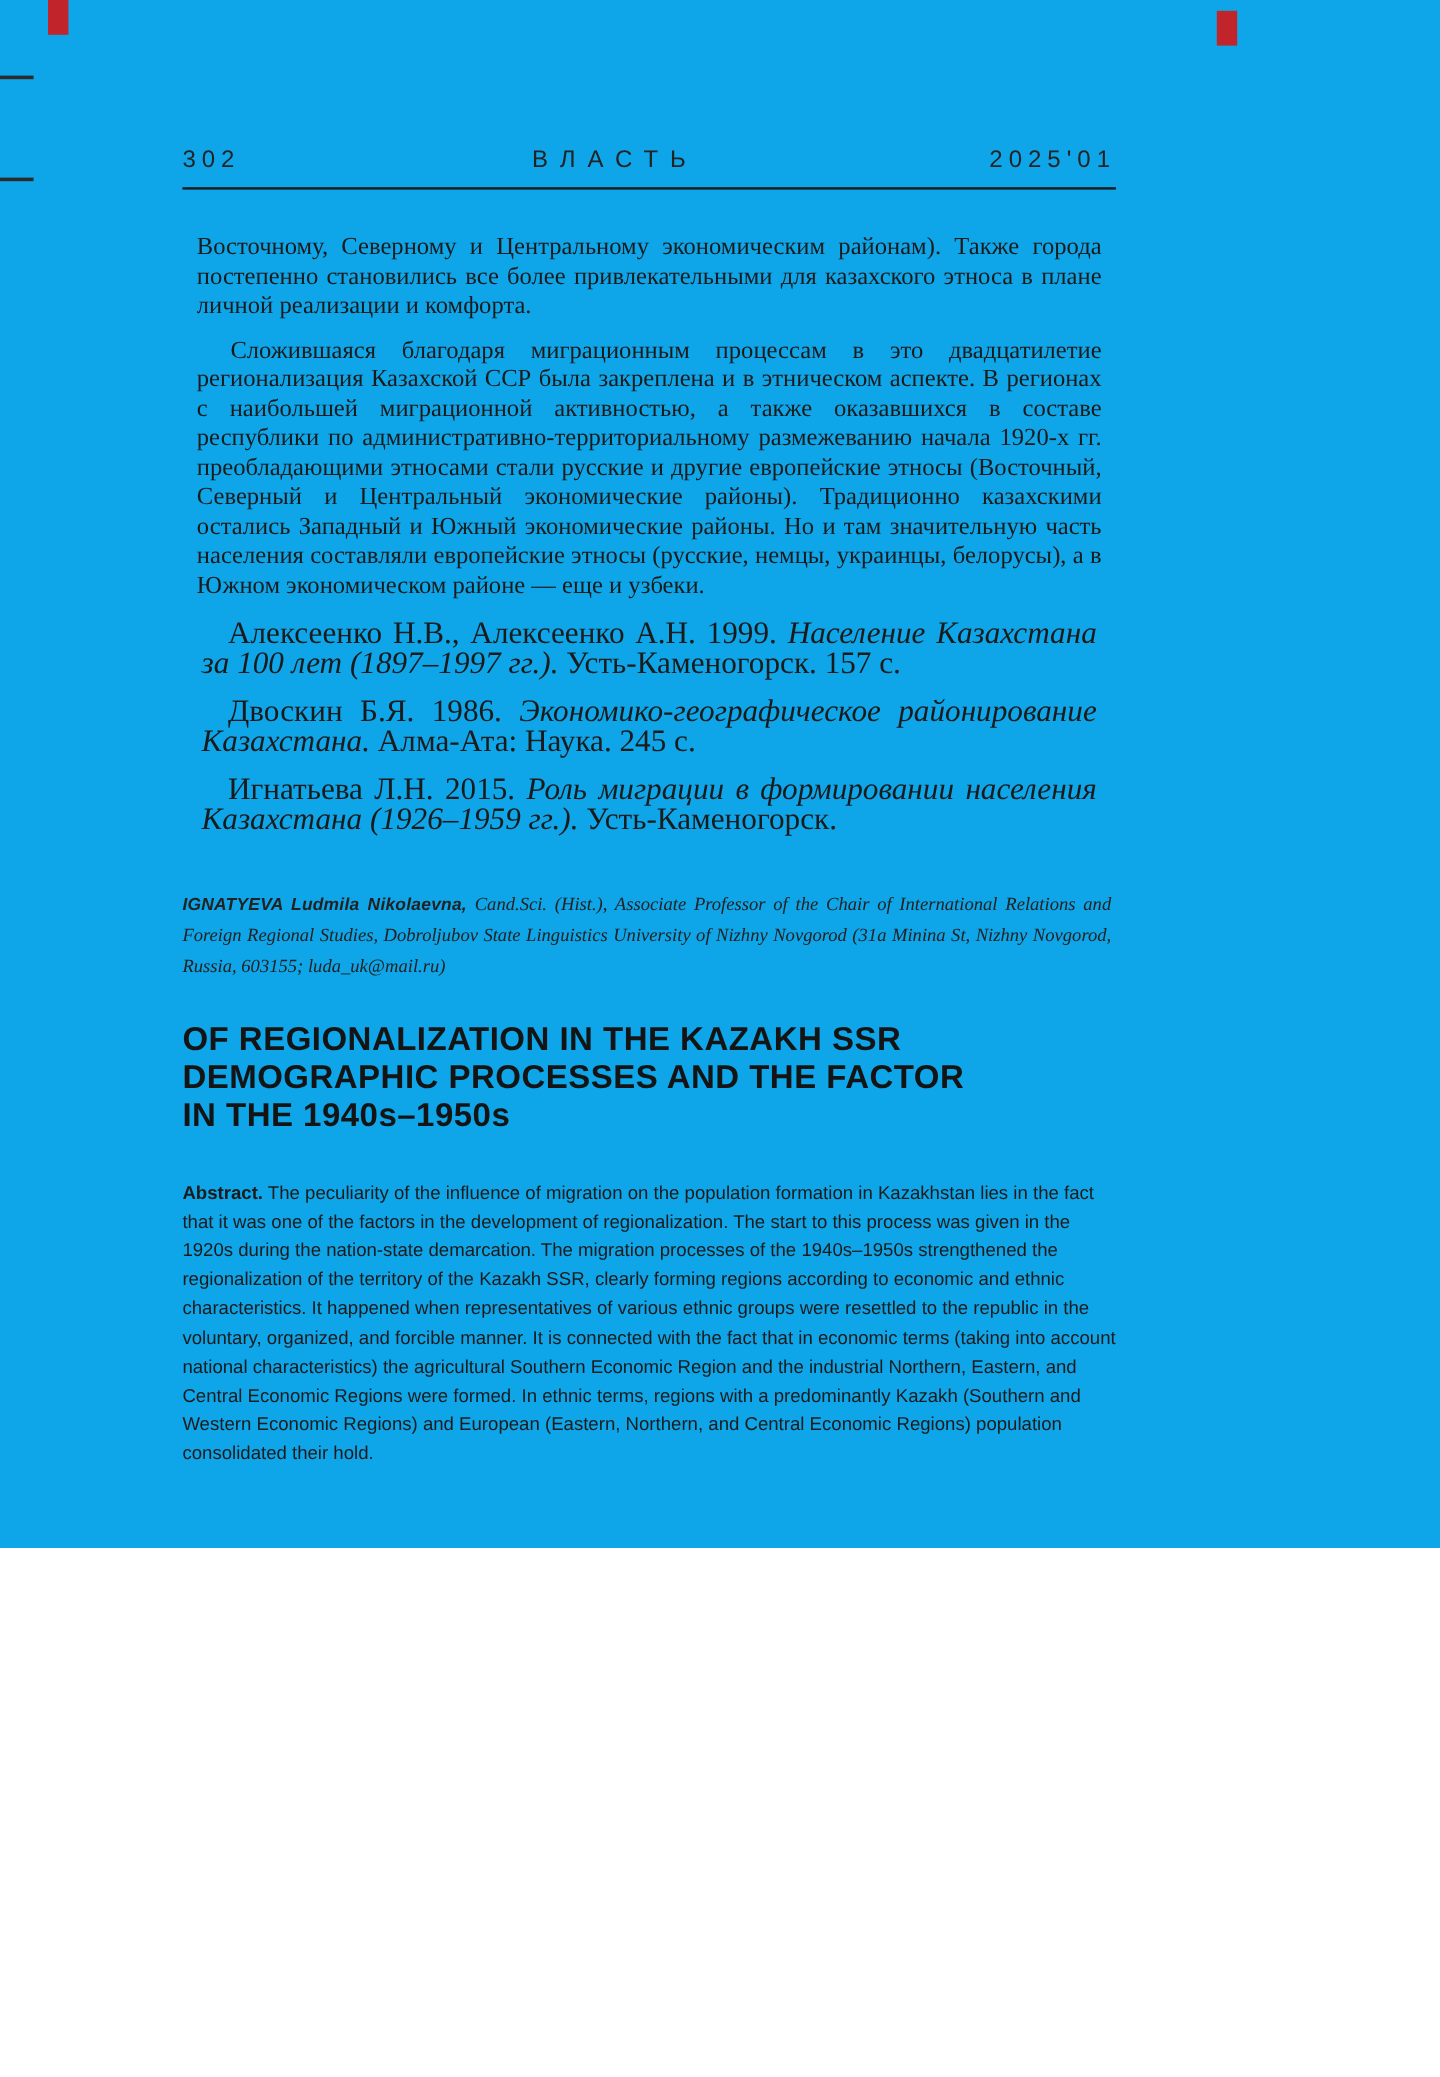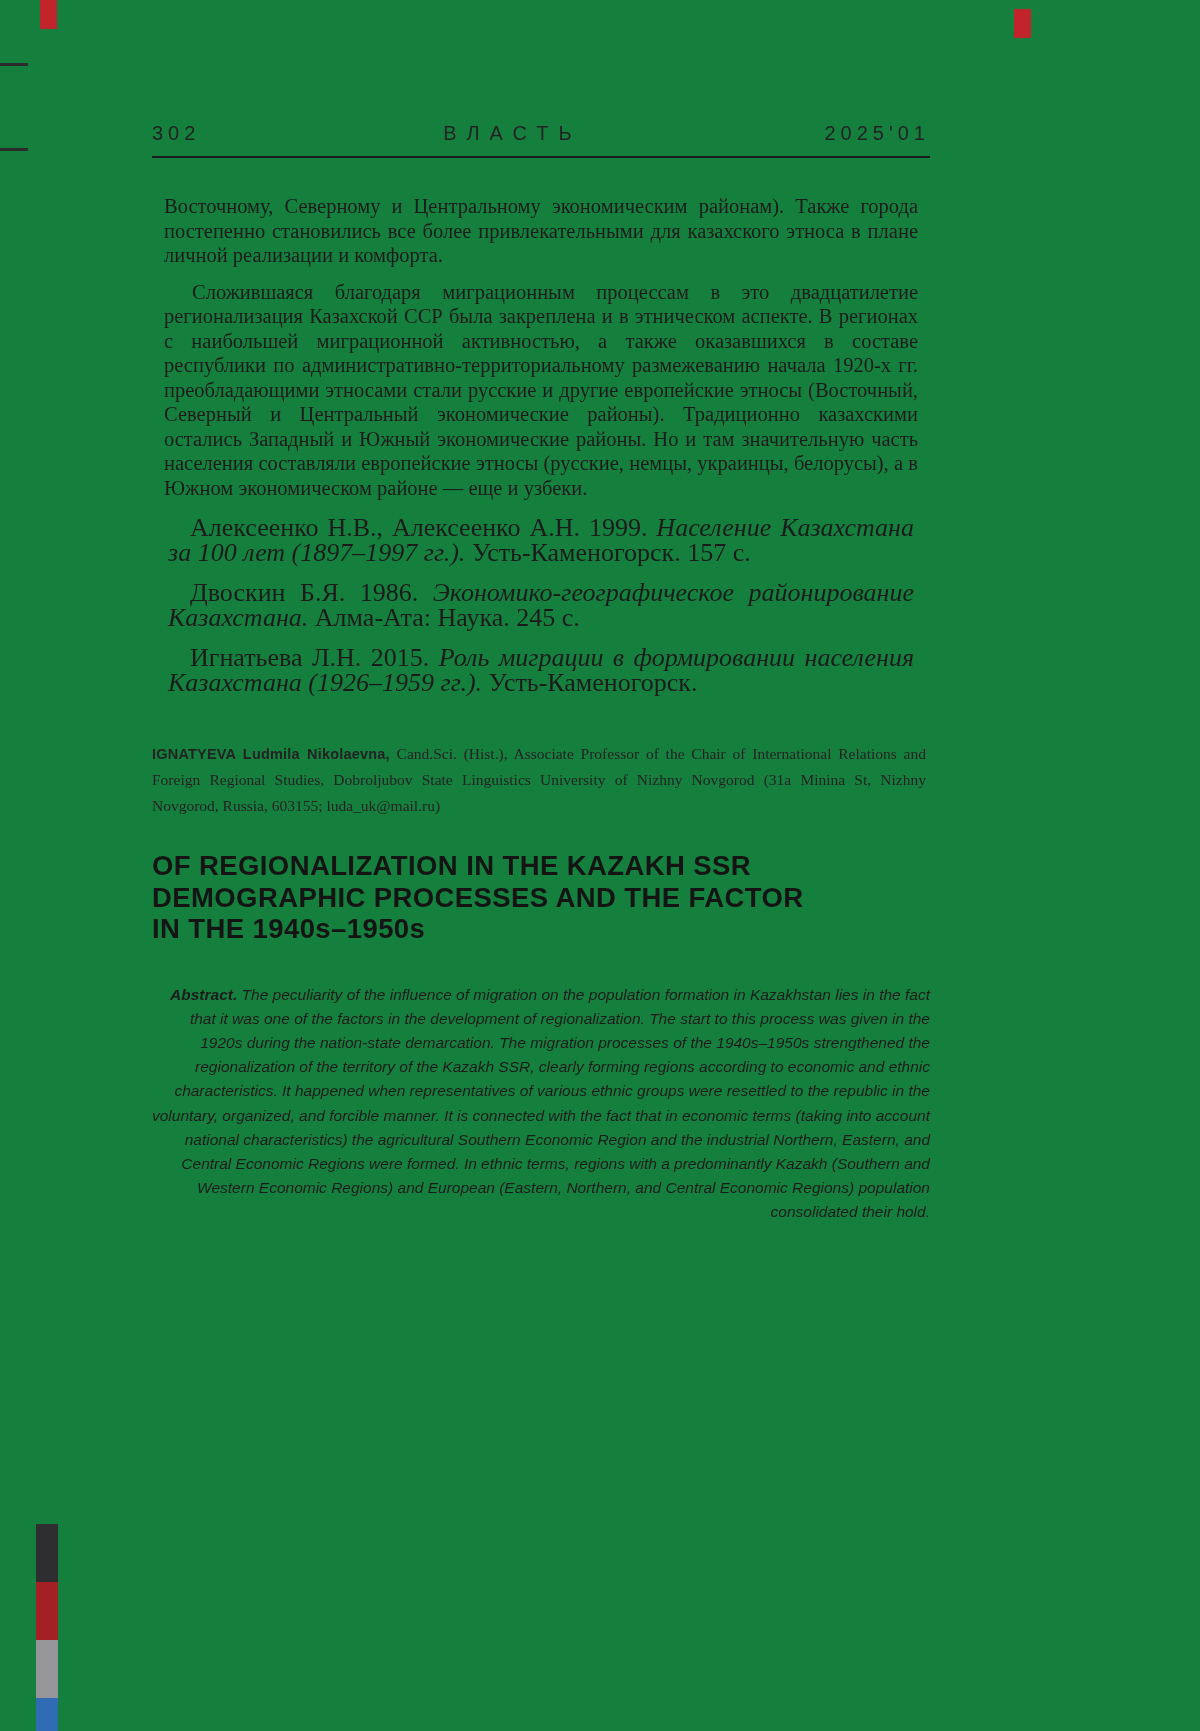--- a/index.html
+++ b/index.html
@@ -1,16 +1,16 @@
 <!DOCTYPE html>
 <html><head>
 <meta charset="utf-8">
 <style>
   html, body { margin:0; padding:0; background:#ffffff; }
-  .page { position:relative; width:1200px; height:1731px; background:#15803d; overflow:hidden;
+  .page { position:relative; width:1200px; height:1290px; background:#0ea5e9; overflow:hidden;
           color:#1d1d1d; }
 
   
   .content { position:absolute; left:152px; top:0; width:778px; }
 
   .running-head { display:flex; justify-content:space-between; align-items:baseline;
                   margin-top:122px; padding-bottom:11px; border-bottom:2px solid #1c1c1c;
                   font-family:"Liberation Sans", sans-serif; font-size:20px; color:#232323; }
   .rh-num { letter-spacing:5px; }
   .rh-journal { letter-spacing:10px; }
@@ -19,31 +19,31 @@
   .body-para { margin:12px; font-family:"Liberation Serif", serif; font-size:20.5px;
                line-height:24.5px; text-align:justify; text-indent:28px; color:#1b1b1b; }
   .first-para { margin-top:36px; text-indent:0; }
 
   .ref-heading { margin:23px 0 0 0; font-family:"Liberation Serif", serif; font-size:20.5px;
                  line-height:24.5px; font-weight:bold; text-indent:22px; color:#151515; }
   .ref { margin:16px; font-family:"Liberation Serif", serif; font-size:26px; line-height:24.5px;
          text-align:justify; text-indent:22px; color:#1b1b1b; }
   .ref em { font-style:italic; }
 
-  .author-note { margin:46px 4px 0 0; font-family:"Liberation Serif", serif; 
+  .author-note { margin:46px 4px 0 0; font-family:"Liberation Serif", serif; font-style:italic;
                  font-size:15.5px; line-height:26px; text-align:justify; color:#222222; }
   .author-name { font-family:"Liberation Sans", sans-serif; font-weight:bold; font-size:14.5px;
                  letter-spacing:0.2px; }
 
   .en-title { margin:31px 0 0 0; font-family:"Liberation Sans", sans-serif; font-weight:bold;
               font-size:27.5px; line-height:31.5px; letter-spacing:0.4px; color:#141414; }
   .en-title .title-line { display:block; }
 
-  .abstract { margin:38px 0 0 0; font-family:"Liberation Sans", sans-serif; font-style:italic;
-              font-size:15.5px; line-height:24.2px; text-align:right; color:#1b1b1b; }
+  .abstract { margin:38px 0 0 0; font-family:"Liberation Sans", sans-serif; 
+              font-size:15.5px; line-height:24.2px; text-align:left; color:#1b1b1b; }
   .keywords { margin:0; font-family:"Liberation Sans", sans-serif; font-style:italic;
               font-size:15.5px; line-height:24.2px; text-align:left; color:#1b1b1b; }
   .abstract b, .keywords b { font-weight:bold; }
 
   
   .mark { position:absolute; }
   .reg-tl { left:40px; top:0; width:17px; height:29px; }
   .reg-tr { left:1014px; top:9px; width:17px; height:29px; }
   .tick { left:0; width:28px; height:3px; }
   .tick-upper { top:63px; }

